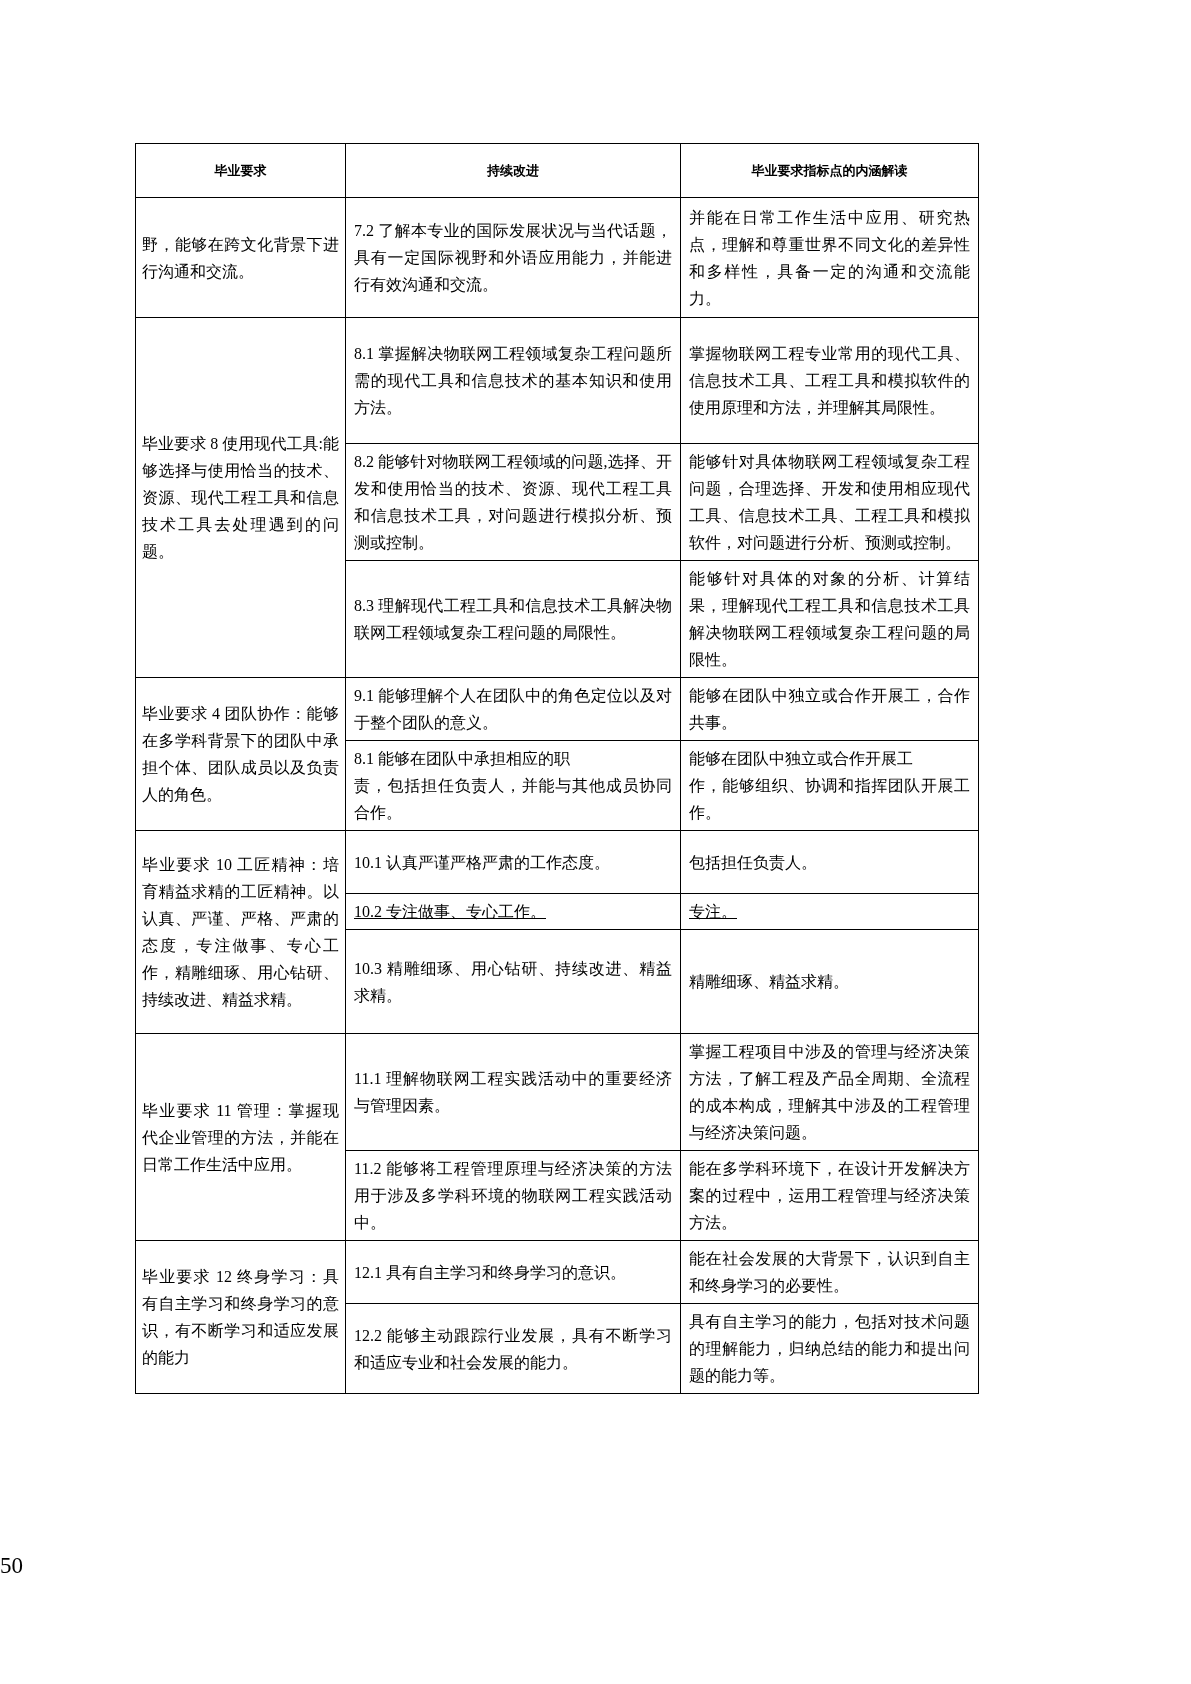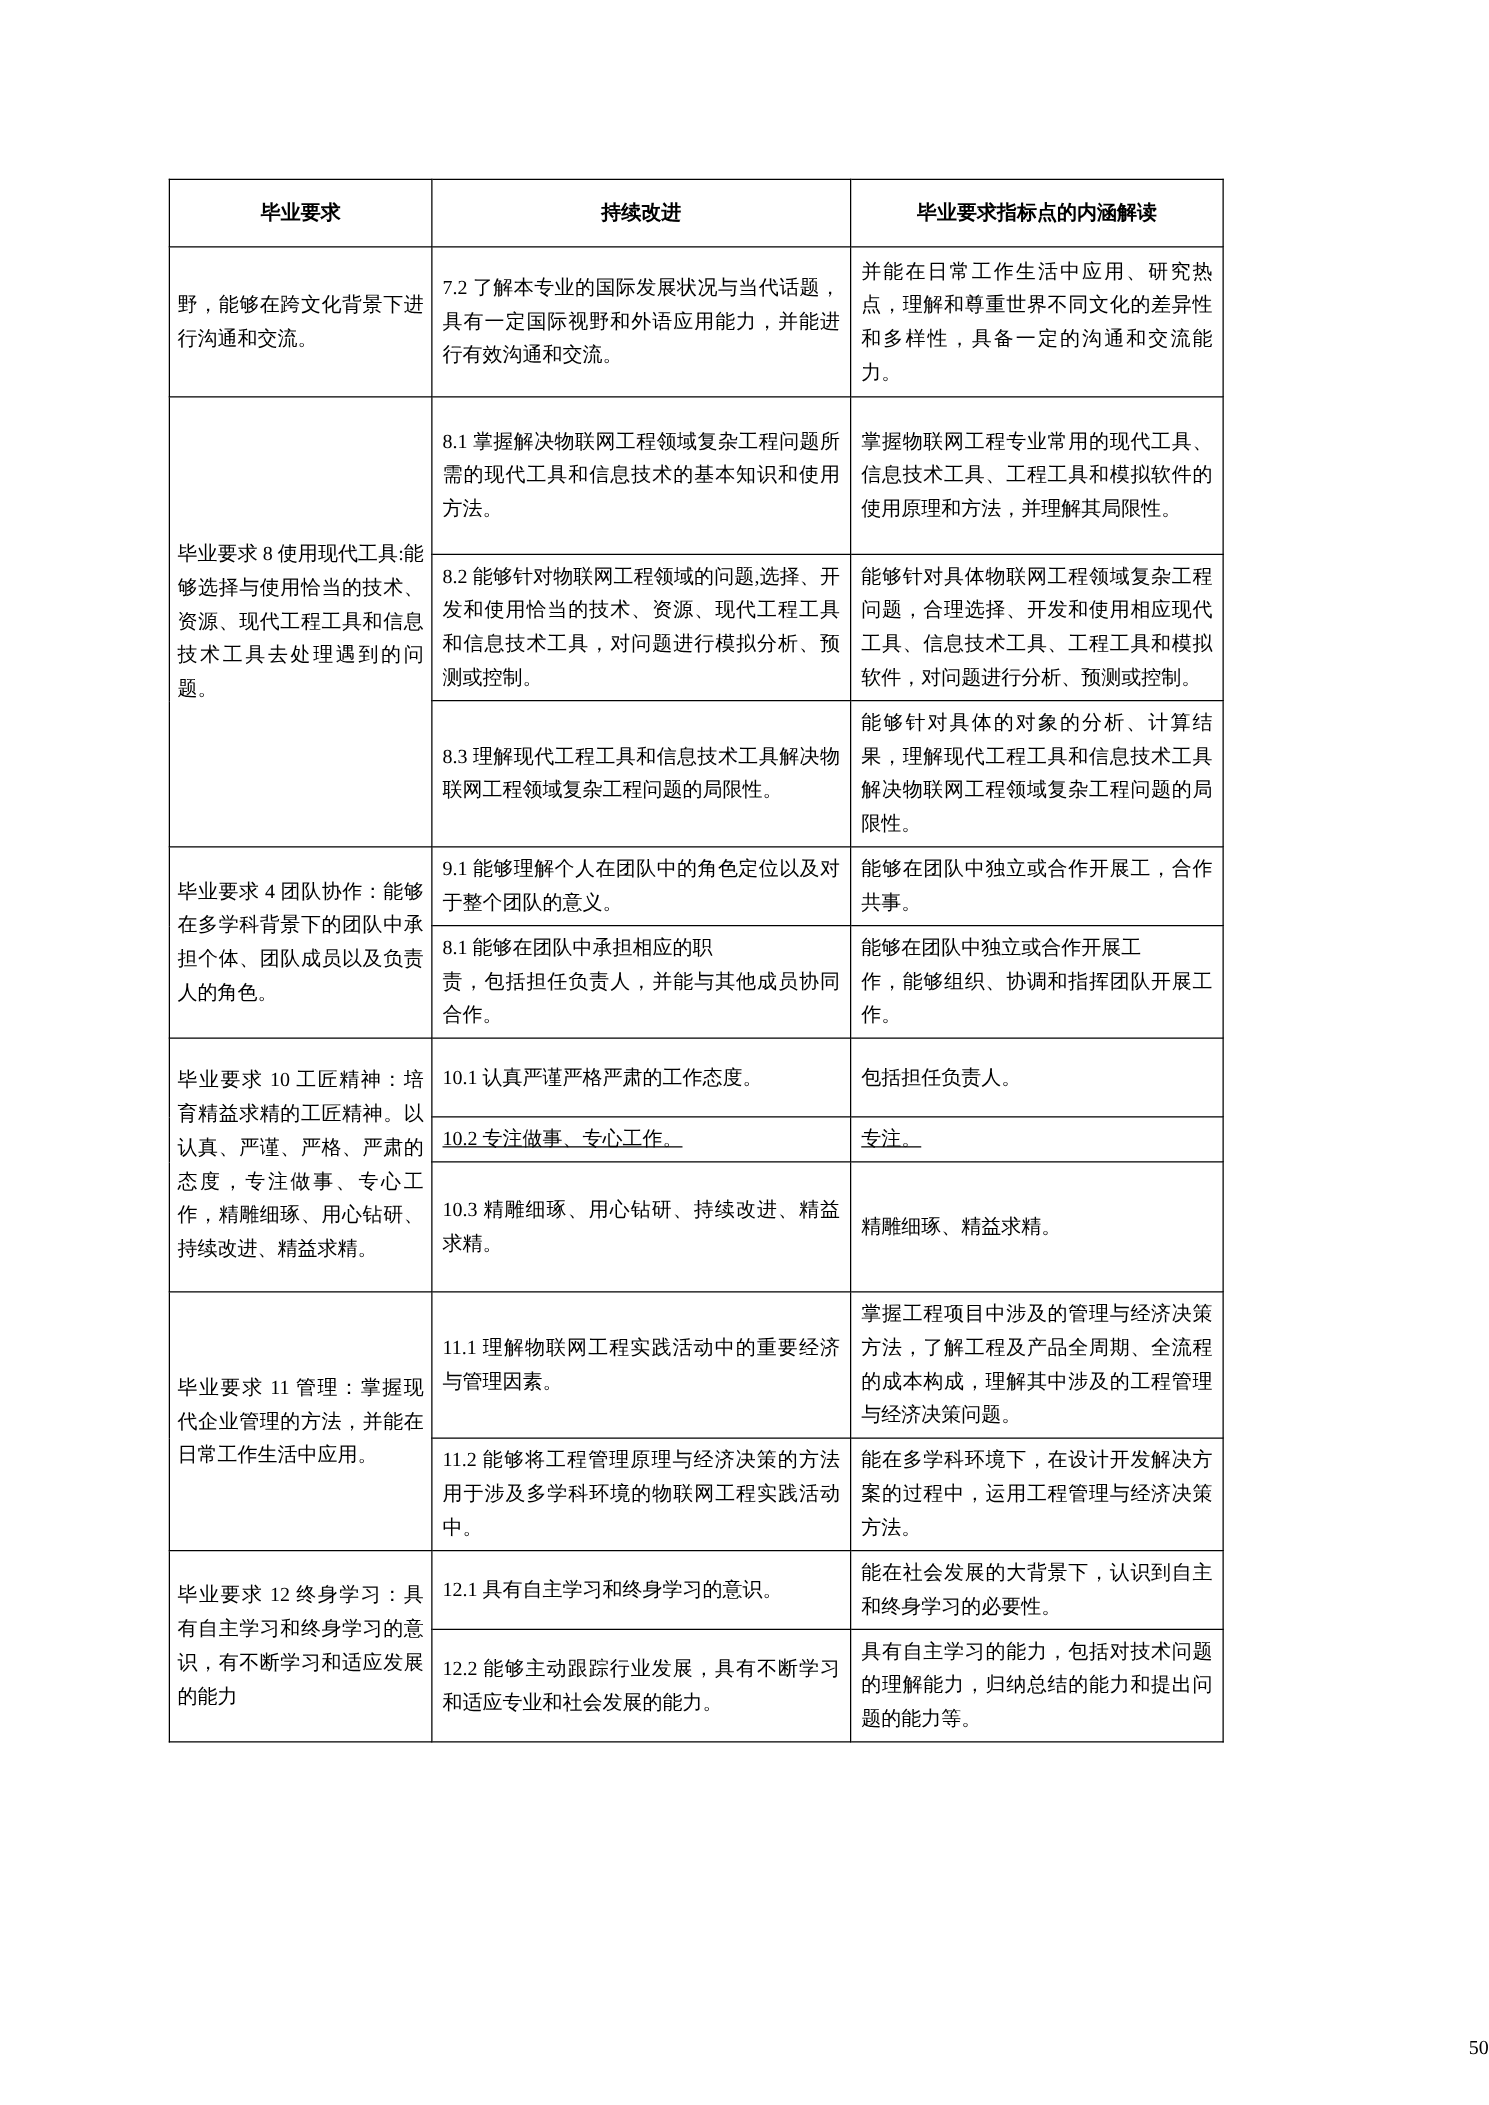--- a/index.html
+++ b/index.html
@@ -31,21 +31,21 @@
     line-height: 27px;
     vertical-align: middle;
     white-space: pre-line;
     word-break: break-all;
     box-sizing: border-box;
   }
   table.req-table th {
     height: 54px;
     font-family: "Liberation Sans", "DejaVu Sans", sans-serif;
     font-weight: bold;
-    font-size: 16px;
+    font-size: 13px;
     text-align: center;
     padding: 4px 6px;
   }
   col.c-req { width: 210px; }
   col.c-ind { width: 335px; }
   col.c-int { width: 298px; }
   td.req-cell {
     padding: 4px 6px;
     text-align: justify;
   }
@@ -54,24 +54,24 @@
     text-align: justify;
   }
   td.int-cell {
     padding: 4px 8px;
     text-align: justify;
   }
   td.v-top { vertical-align: top; }
   .page-number {
     position: absolute;
     left: 0;
-    top: 1628px;
+    top: 1555px;
     width: 100%;
-    text-align: right;
-    font-size: 16px;
+    text-align: left;
+    font-size: 23px;
     line-height: 22px;
   }
 </style>
 </head>
 <body>
 
 <div class="page">
 
   <table class="req-table">
     <colgroup>

